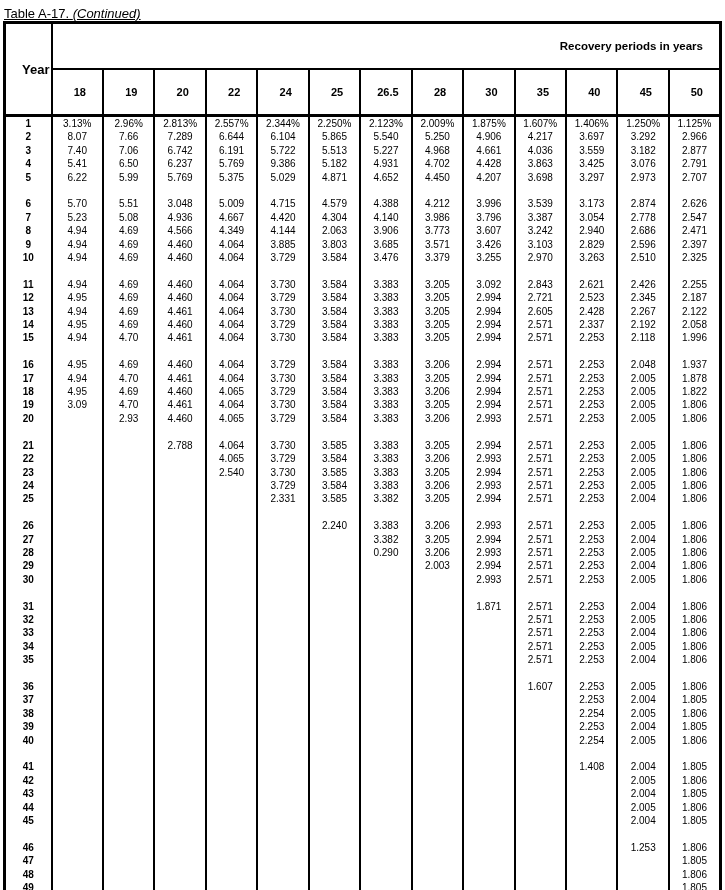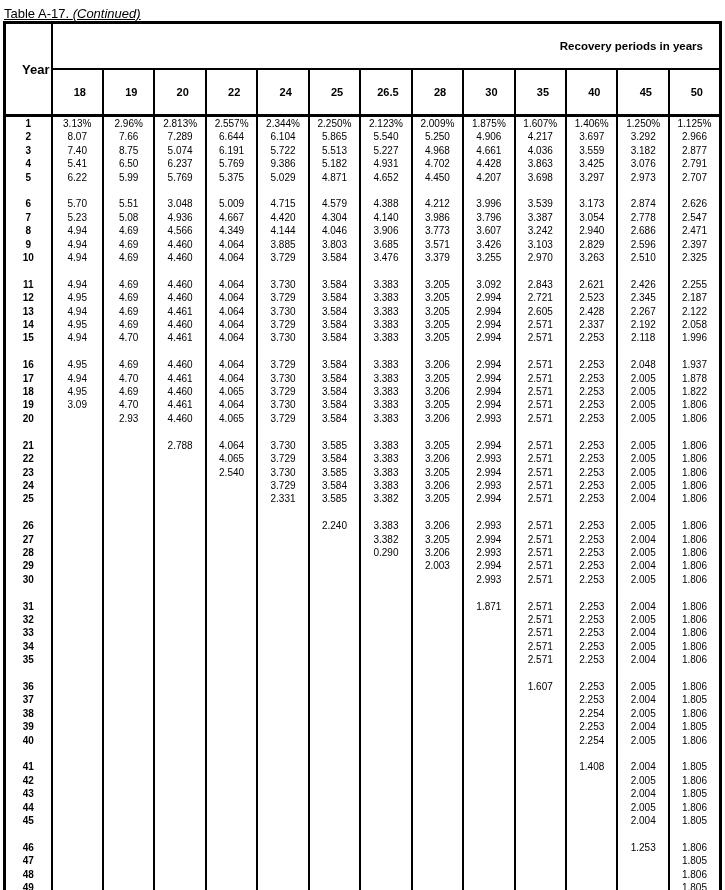--- a/index.html
+++ b/index.html
@@ -134,22 +134,22 @@
         <td>5.250</td>
         <td>4.906</td>
         <td>4.217</td>
         <td>3.697</td>
         <td>3.292</td>
         <td>2.966</td>
       </tr>
       <tr>
         <th class="yr">3</th>
         <td>7.40</td>
-        <td>8.75</td>
-        <td>5.074</td>
+        <td>7.06</td>
+        <td>6.742</td>
         <td>6.191</td>
         <td>5.722</td>
         <td>5.513</td>
         <td>5.227</td>
         <td>4.968</td>
         <td>4.661</td>
         <td>4.036</td>
         <td>3.559</td>
         <td>3.182</td>
         <td>2.877</td>
@@ -234,21 +234,21 @@
         <td>2.778</td>
         <td>2.547</td>
       </tr>
       <tr>
         <th class="yr">8</th>
         <td>4.94</td>
         <td>4.69</td>
         <td>4.566</td>
         <td>4.349</td>
         <td>4.144</td>
-        <td>4.046</td>
+        <td>2.063</td>
         <td>3.906</td>
         <td>3.773</td>
         <td>3.607</td>
         <td>3.242</td>
         <td>2.940</td>
         <td>2.686</td>
         <td>2.471</td>
       </tr>
       <tr>
         <th class="yr">9</th>

